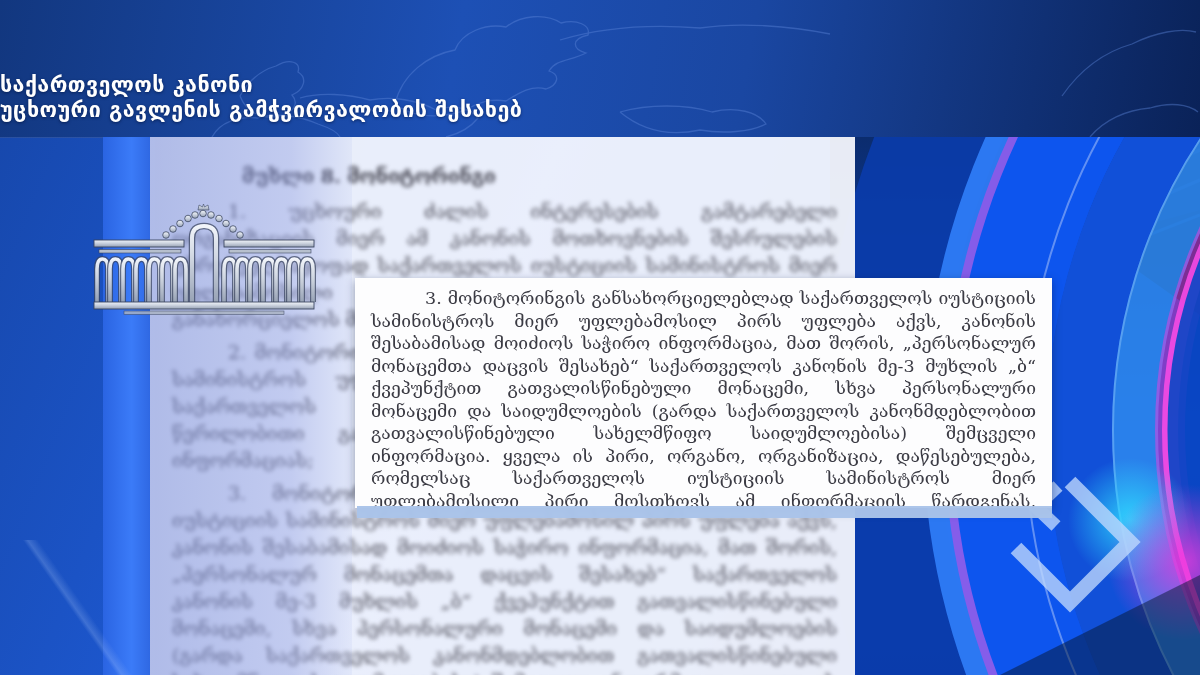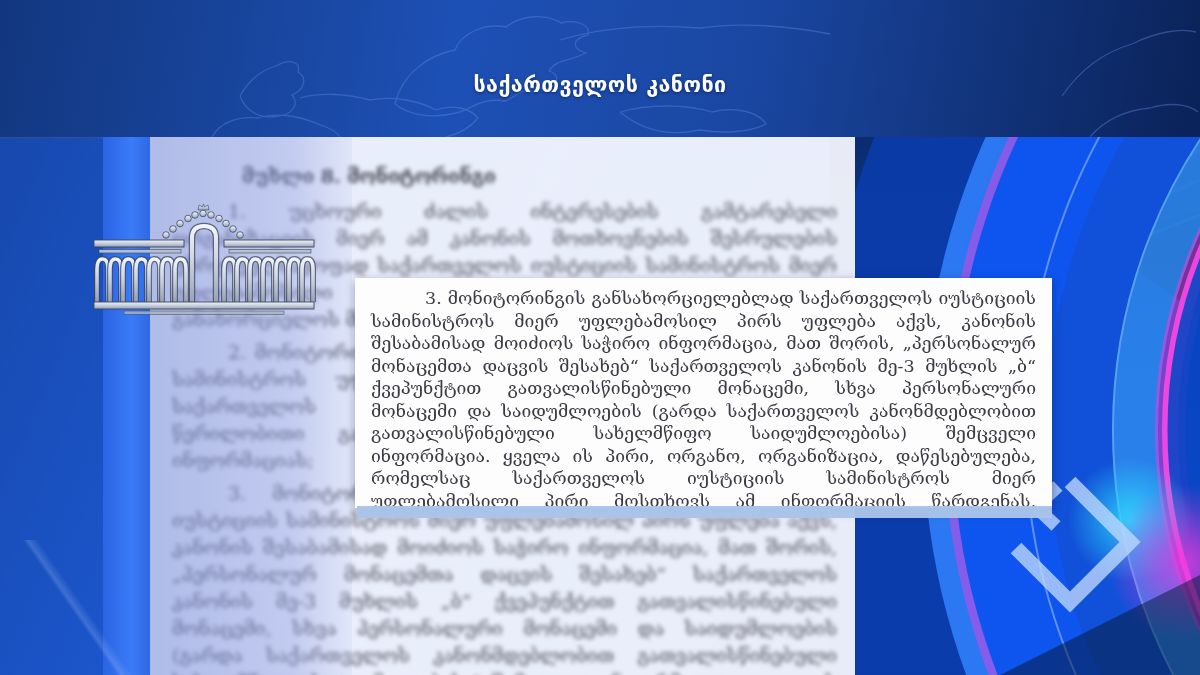--- a/index.html
+++ b/index.html
@@ -62,21 +62,21 @@
     text-align:justify;text-indent:54px;
   }
   .hl-strip{
     position:absolute;left:357px;top:506px;width:695px;height:12px;
     background:#a9c3e9;opacity:.97;
   }
   
   .diamond{position:absolute;left:990px;top:470px;}
   
   .titles{
-    position:absolute;left:0;top:72px;width:1200px;text-align:center;
+    position:absolute;left:0;top:72px;width:1200px;
     color:#fff;font-weight:bold;letter-spacing:.4px;
     text-shadow:0 1px 3px rgba(0,18,60,.65);
   }
   .titles .t1{font-size:21.5px;line-height:25px;}
   .titles .t2{font-size:21.5px;line-height:25px;}
 </style>
 </head>
 <body>
 
 <div class="stage">
@@ -221,15 +221,16 @@
     </g>
   </svg>
 
   <div class="hl-box">
     <p>3. მონიტორინგის განსახორციელებლად საქართველოს იუსტიციის სამინისტროს მიერ უფლებამოსილ პირს უფლება აქვს, კანონის შესაბამისად მოიძიოს საჭირო ინფორმაცია, მათ შორის, „პერსონალურ მონაცემთა დაცვის შესახებ“ საქართველოს კანონის მე-3 მუხლის „ბ“ ქვეპუნქტით გათვალისწინებული მონაცემი, სხვა პერსონალური მონაცემი და საიდუმლოების (გარდა საქართველოს კანონმდებლობით გათვალისწინებული სახელმწიფო საიდუმლოებისა) შემცველი ინფორმაცია. ყველა ის პირი, ორგანო, ორგანიზაცია, დაწესებულება, რომელსაც საქართველოს იუსტიციის სამინისტროს მიერ უფლებამოსილი პირი მოსთხოვს ამ ინფორმაციის წარდგენას, ვალდებულია დაუყოვნებლივ წარუდგინოს მას თავის ხელთ არსებული აღნიშნული ინფორმაცია.</p>
   </div>
   <div class="hl-strip"></div>
 
   <div class="titles">
     <div class="t1">საქართველოს კანონი</div>
+    <div class="t2">უცხოური გავლენის გამჭვირვალობის შესახებ</div>
   </div>
 
 </div>
 
 </body></html>

